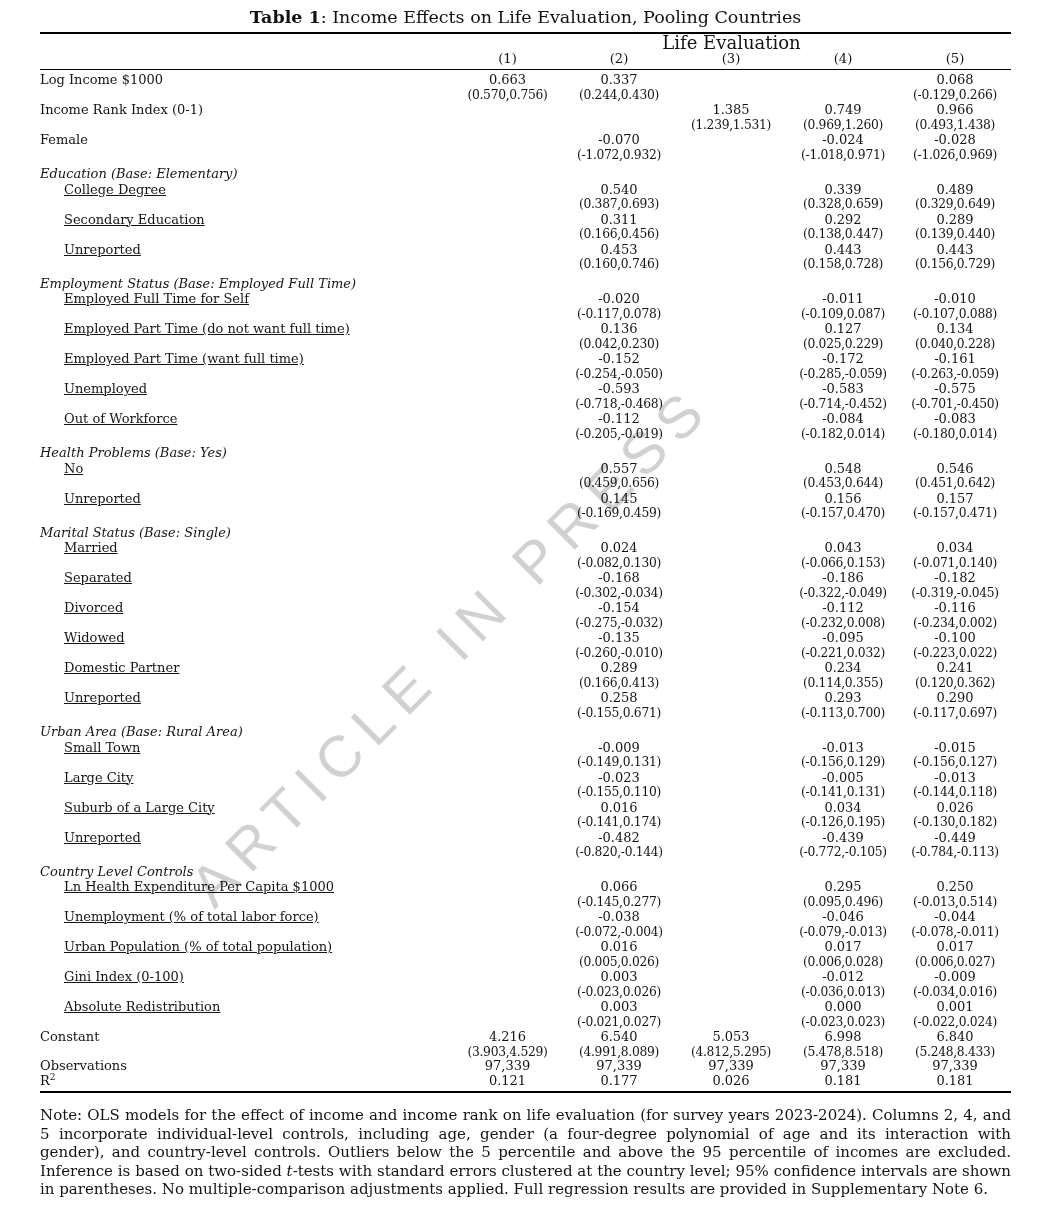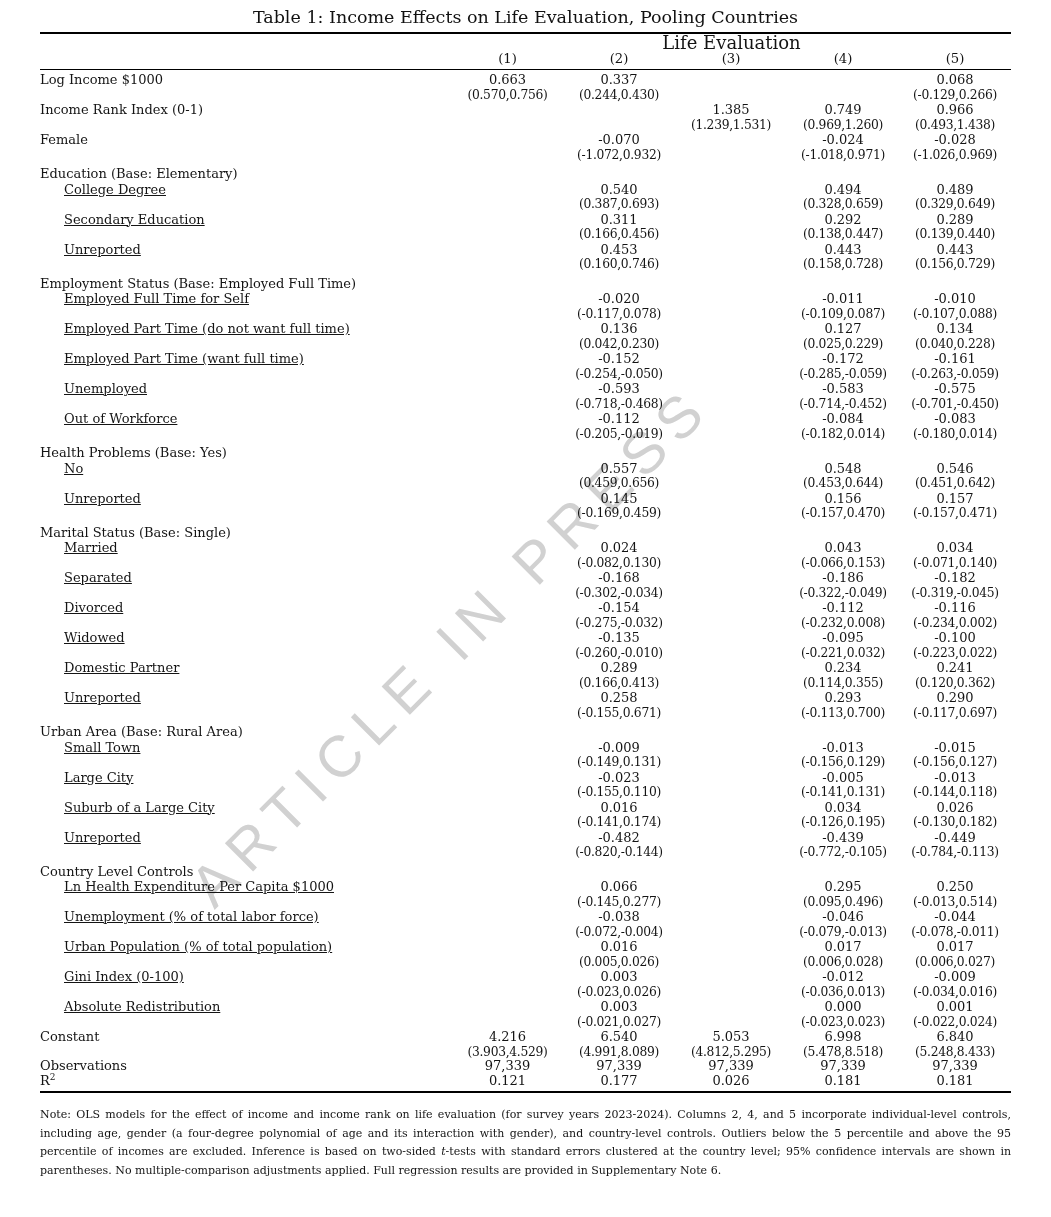--- a/index.html
+++ b/index.html
@@ -15,21 +15,21 @@
     text-align:center; transform:rotate(-45deg);
     font-family:"Liberation Sans",sans-serif;
     font-size:58px; letter-spacing:11px; white-space:nowrap;
     color:#c9c9c9; opacity:.85; z-index:0; user-select:none;
   }
 
   .title {
     position:relative; z-index:1;
     text-align:center; padding-top:7px; font-size:17.5px; color:#111;
   }
-  .title .t-label { font-weight:normal; }
+  .title .t-label { font-weight:bold; }
 
   .table-wrap { position:relative; z-index:1; margin:5px 40px 0 40px; }
   table.reg {
     width:971px; border-collapse:collapse; table-layout:fixed;
     font-size:13px; line-height:14.5px; color:#141414;
     border-bottom:2.5px solid #000;
   }
   .reg th, .reg td { padding:0; font-weight:normal; vertical-align:top; }
 
   tr.group-header td {
@@ -38,30 +38,30 @@
   }
   tr.colnums th {
     text-align:center; padding:1px 0 3px 0;
     border-bottom:1px solid #000; font-size:13.2px;
   }
 
   td.label { text-align:left; white-space:nowrap; overflow:visible; }
   td.label.indent { padding-left:24px;text-decoration:underline; }
   td.val { text-align:center; white-space:nowrap; }
   .ci { font-size:12.3px; letter-spacing:-0.3px; }
-  tr.section td { padding-top:5px; white-space:nowrap; }
+  tr.section td { font-style:italic; padding-top:5px; white-space:nowrap; }
   tr.var-row td { padding-top:1px; }
   tbody tr:first-child td { padding-top:3px; }
   tr.single-row td { padding-top:0; }
   tr.last-row td { padding-bottom:3px; }
   sup { font-size:9px; vertical-align:super; line-height:0; }
 
   .note {
     position:relative; z-index:1;
-    margin:13px 40px 0 40px; font-size:11px; line-height:18.6px;
+    margin:13px 40px 0 40px; font-size:15px; line-height:18.6px;
     text-align:justify; color:#141414;
   }
 </style>
 </head>
 <body>
 
 <div class="page">
 
   <div class="watermark">ARTICLE IN PRESS</div>
 
@@ -150,21 +150,21 @@
           </tr>
           <tr class="var-row">
             <td class="label indent">College Degree</td>
             <td class="val"></td>
             <td class="val">
               <div class="est">0.540</div>
               <div class="ci">(0.387,0.693)</div>
             </td>
             <td class="val"></td>
             <td class="val">
-              <div class="est">0.494</div>
+              <div class="est">0.339</div>
               <div class="ci">(0.328,0.659)</div>
             </td>
             <td class="val">
               <div class="est">0.489</div>
               <div class="ci">(0.329,0.649)</div>
             </td>
           </tr>
           <tr class="var-row">
             <td class="label indent">Secondary Education</td>
             <td class="val"></td>

